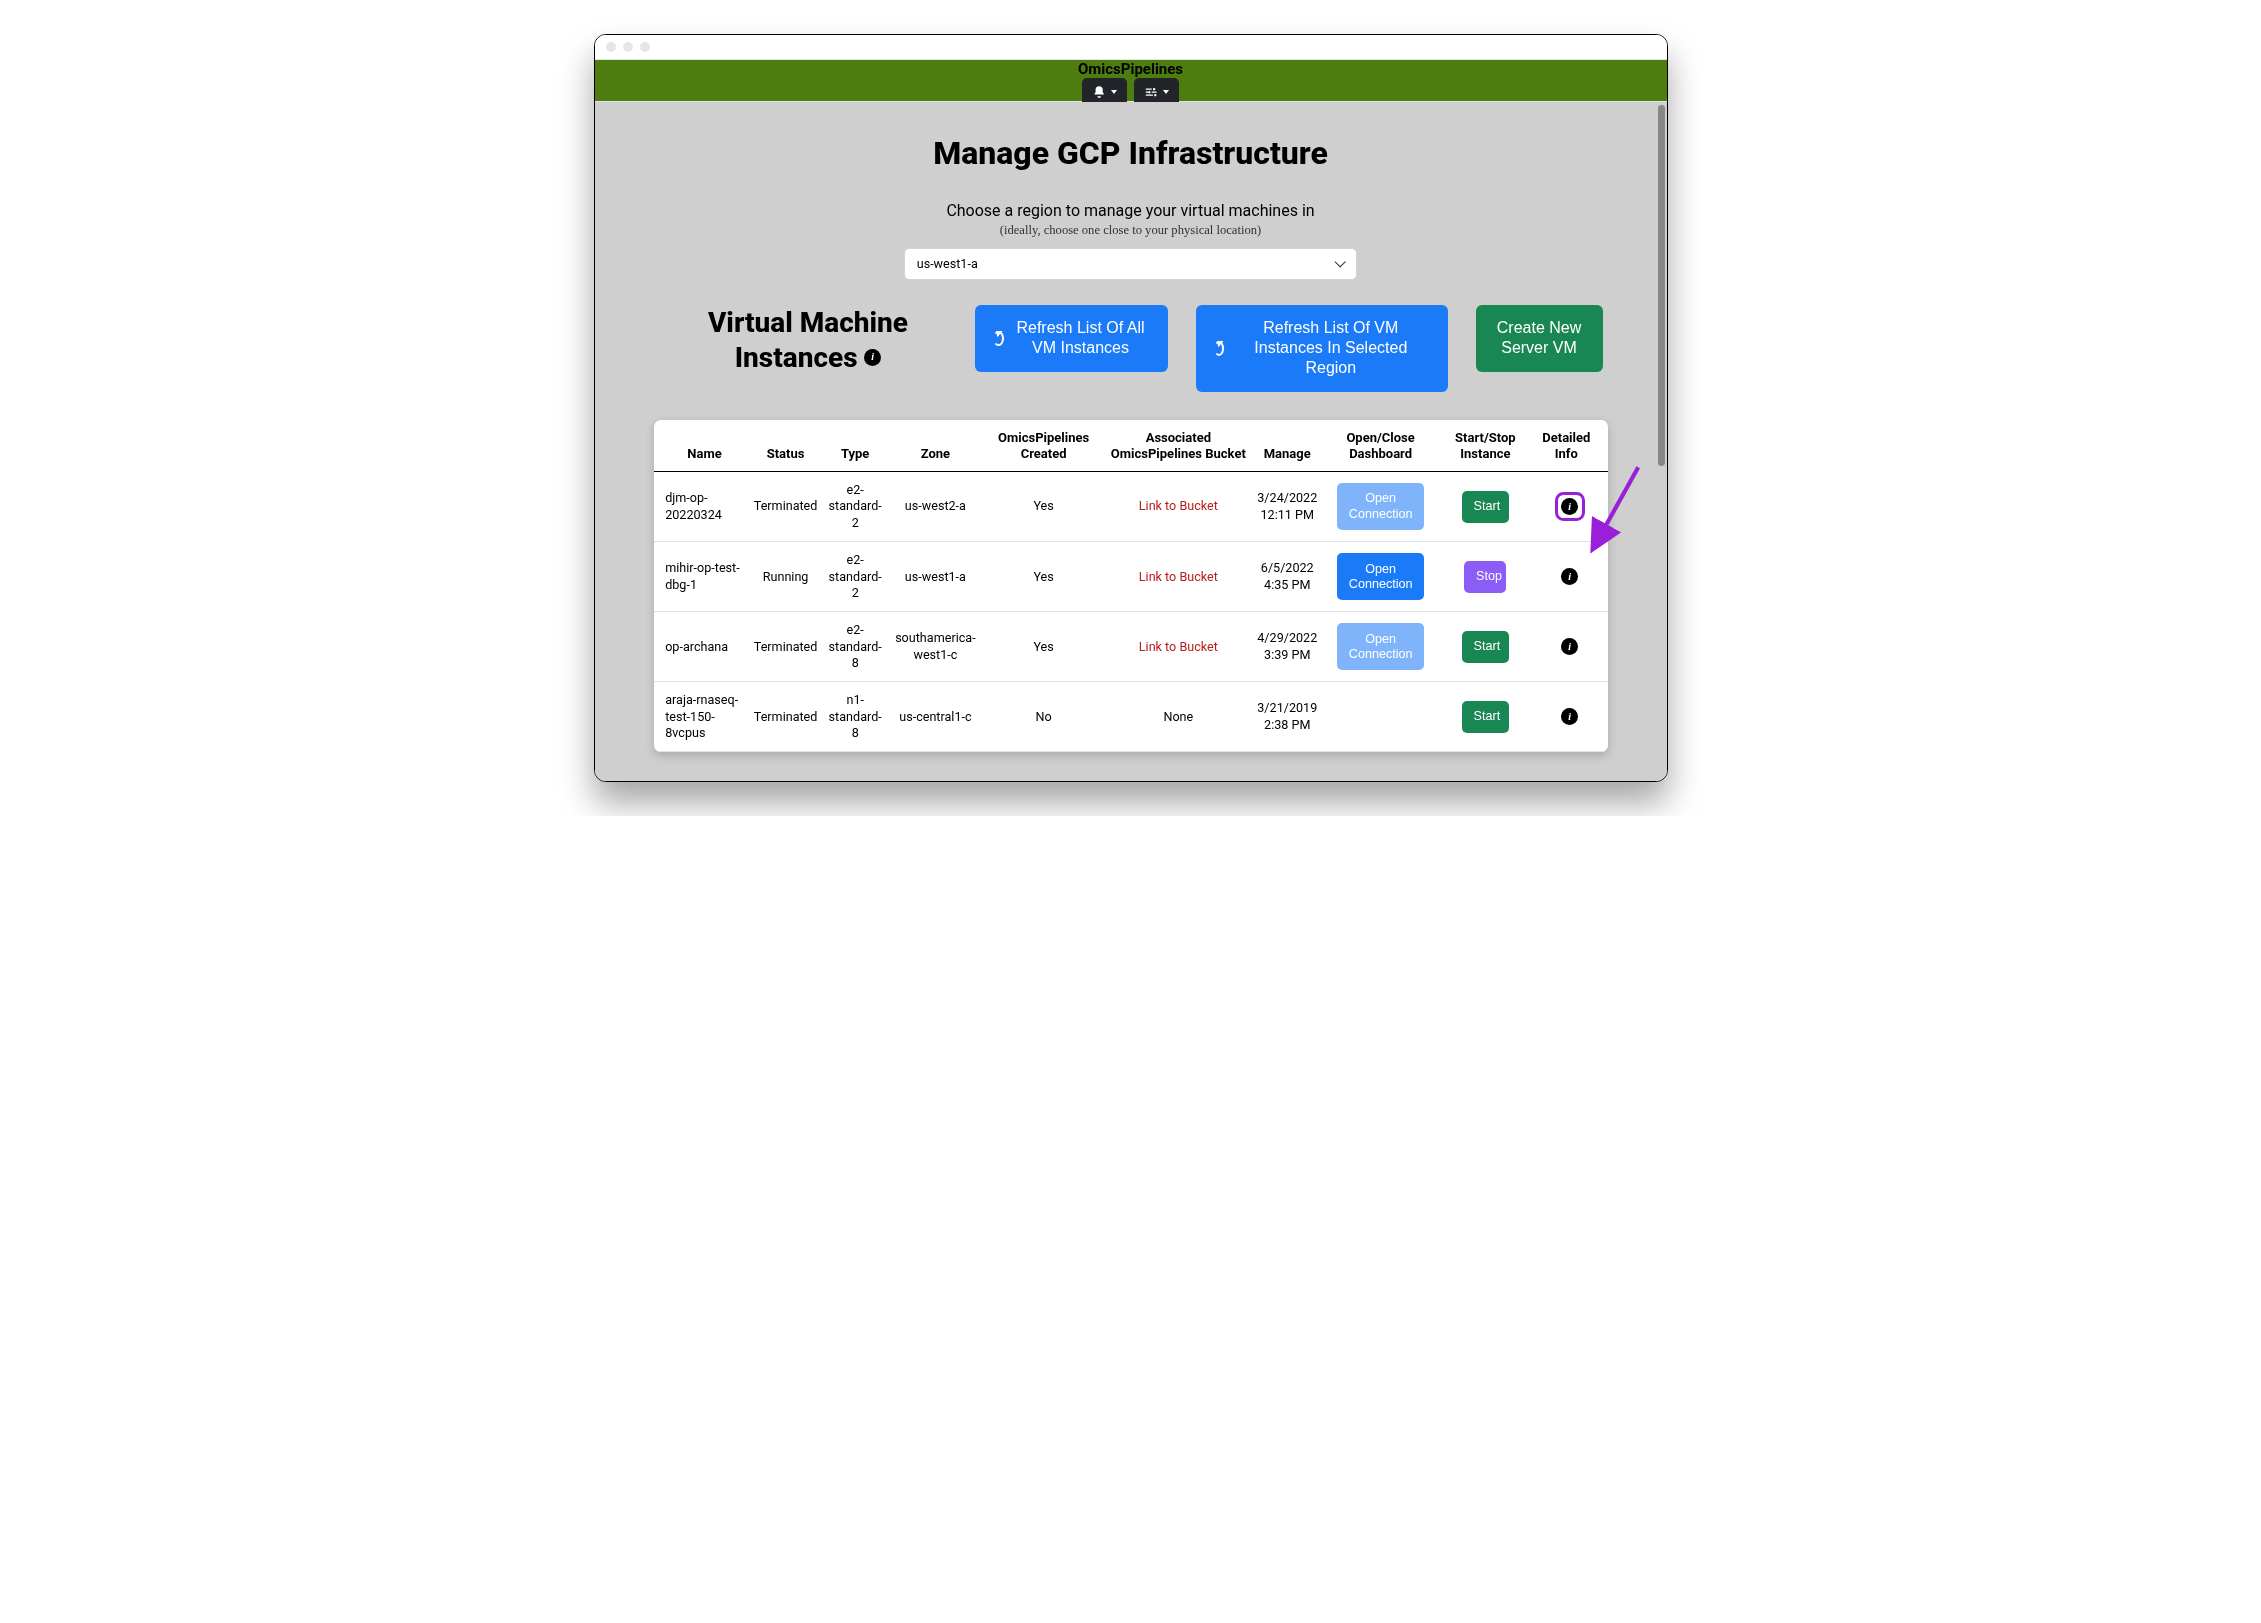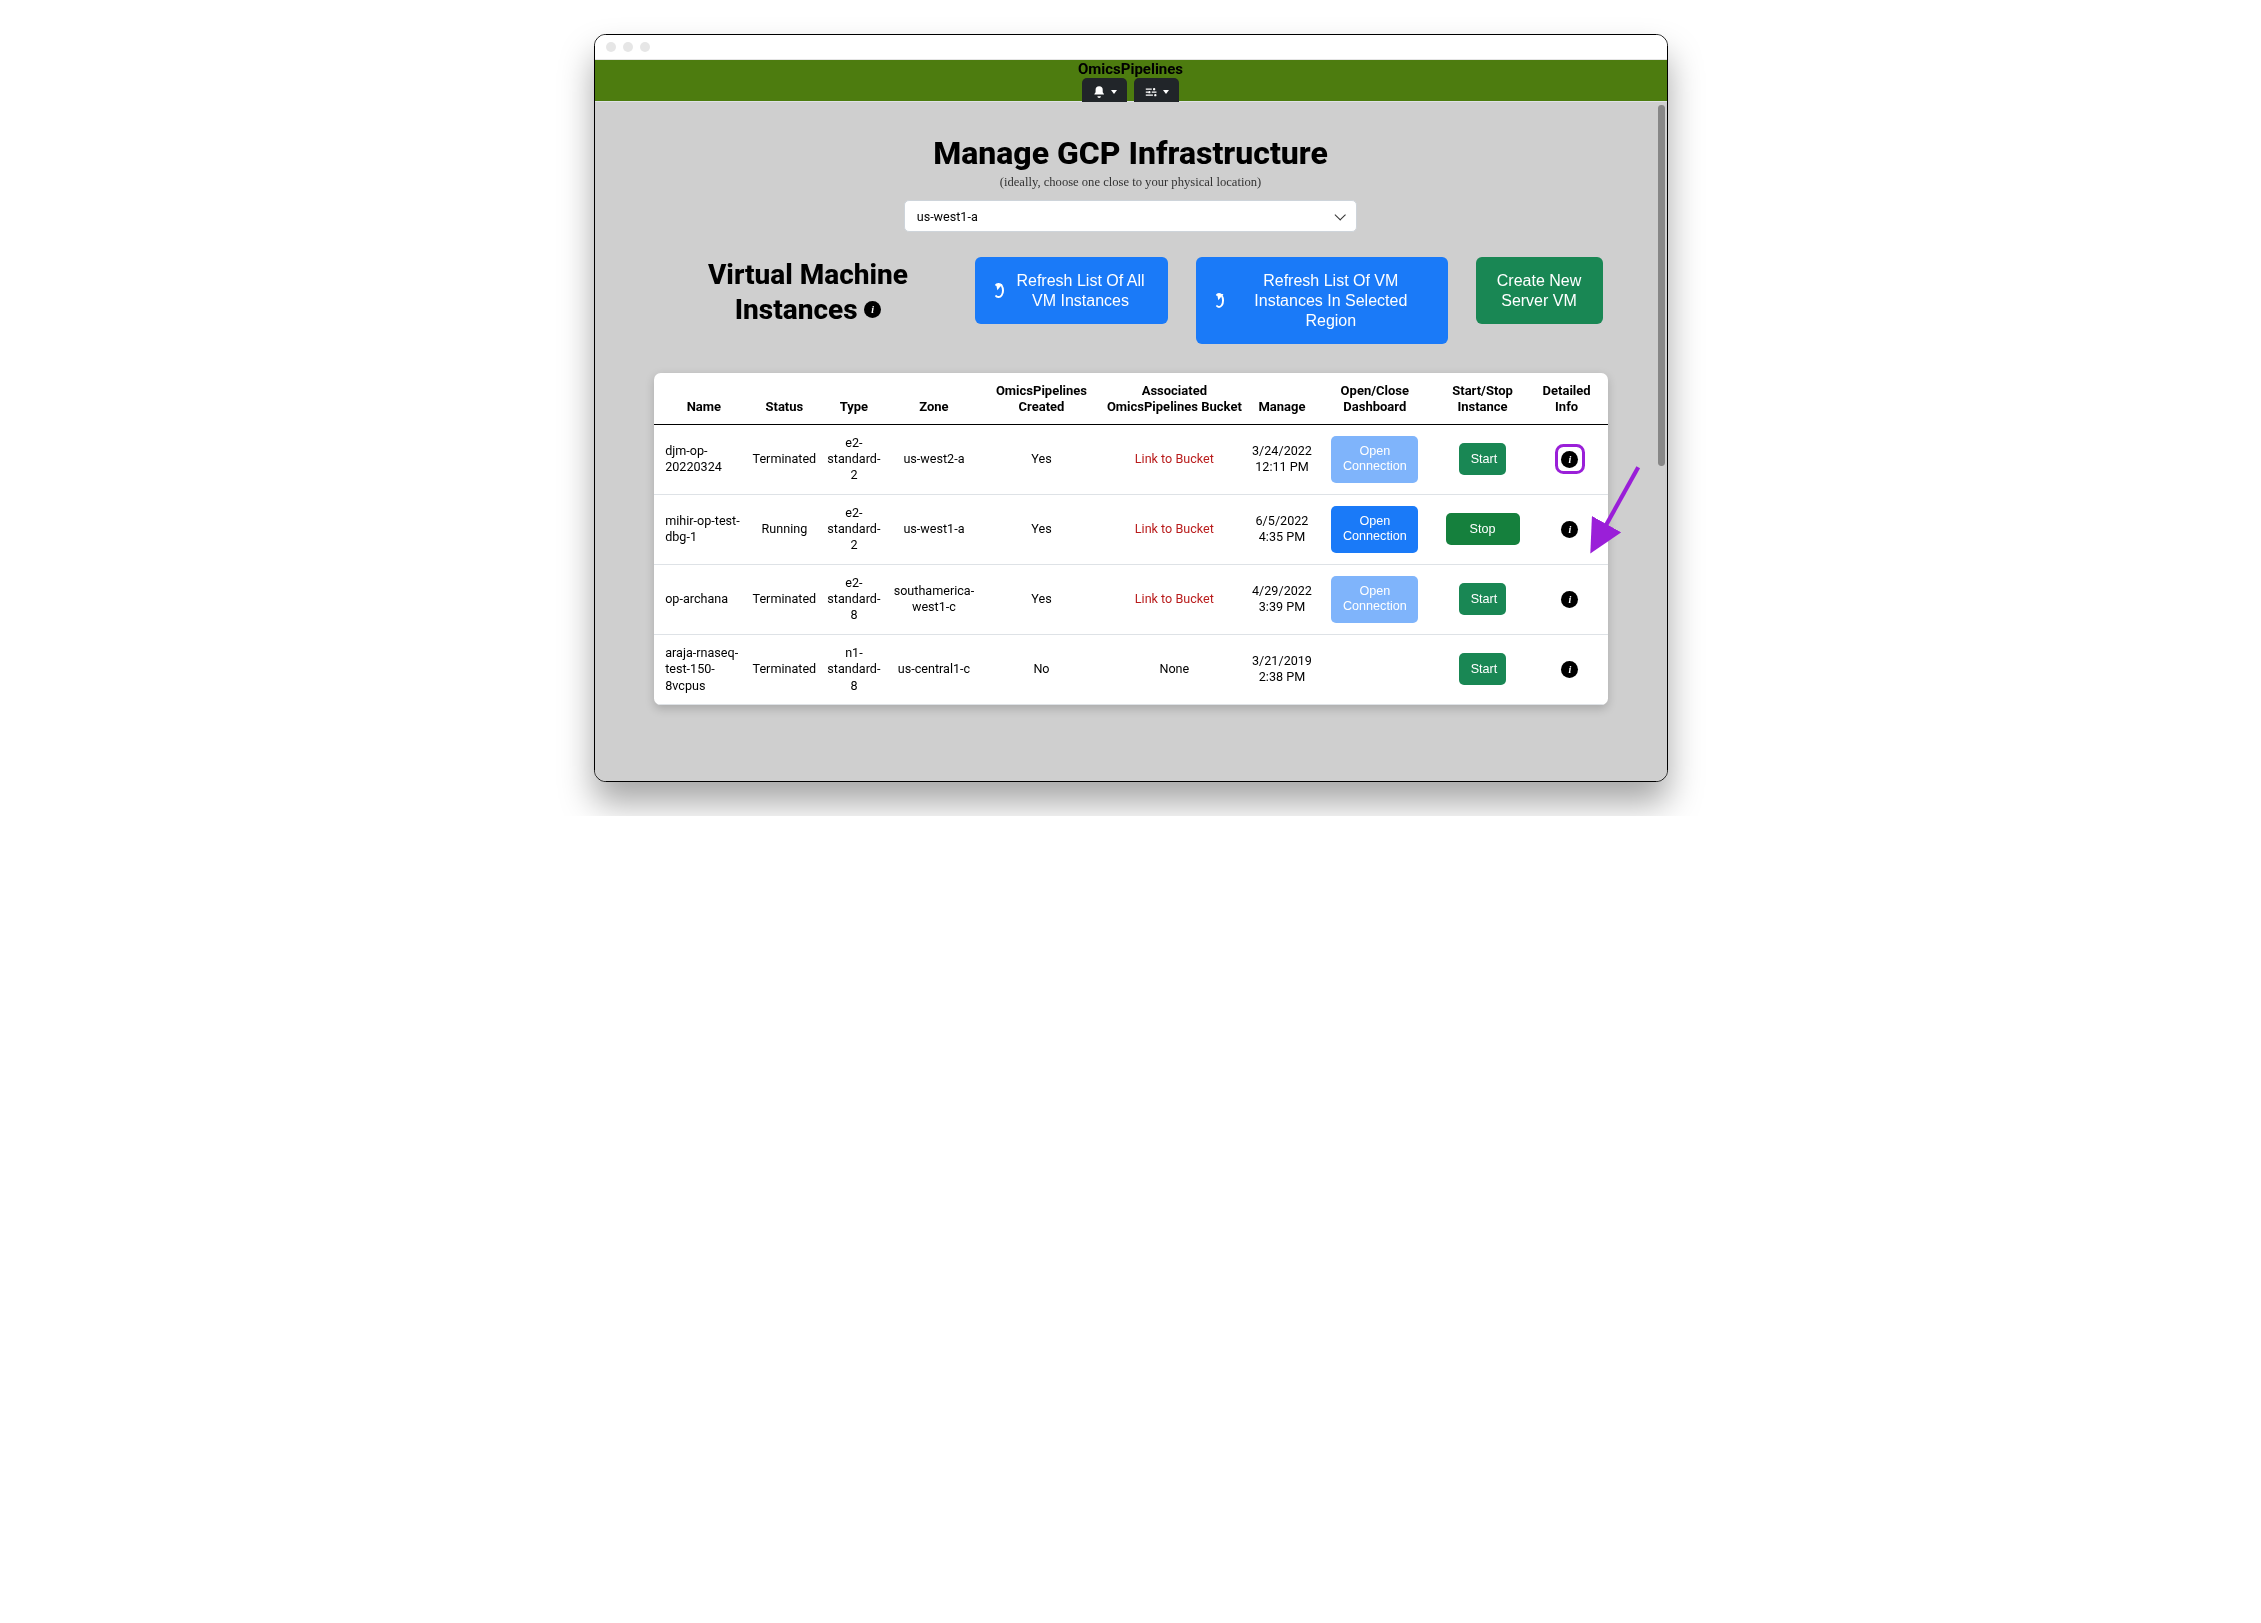--- a/index.html
+++ b/index.html
@@ -251,21 +251,21 @@
   border-radius: 5px;
   color: #fff;
   font-size: 12.6px;
   padding: 8.4px 11.7px;
   cursor: pointer;
   line-height: 1.2;
 }
 .cell-btn.open { background: #1a7af8; width: 87px; }
 .cell-btn.open.disabled { background: #7fb4fb; }
 .cell-btn.start { background: #198754; width: 47px; }
-.cell-btn.stop { background: #15803d; width: 74px; }
+.cell-btn.stop { background: #8b5cf6; width: 42px; }
 
 .info-cell {
   display: inline-flex;
   align-items: center;
   justify-content: center;
 }
 
 .highlight-ring {
   border: 3.4px solid #9a1fd8;
   border-radius: 8.4px;
@@ -304,20 +304,21 @@
           </svg>
         <span class="caret-down"></span>
       </button>
     </div>
   </div>
 
   <div class="viewport">
 
     <h1 class="page-title">Manage GCP Infrastructure</h1>
 
+    <div class="help-line">Choose a region to manage your virtual machines in</div>
     <div class="help-sub">(ideally, choose one close to your physical location)</div>
 
     <div class="select-wrap">
       <div class="region-select">
         <span>us-west1-a</span>
         <span class="chev"></span>
       </div>
     </div>
 
     <div class="actions-row">

